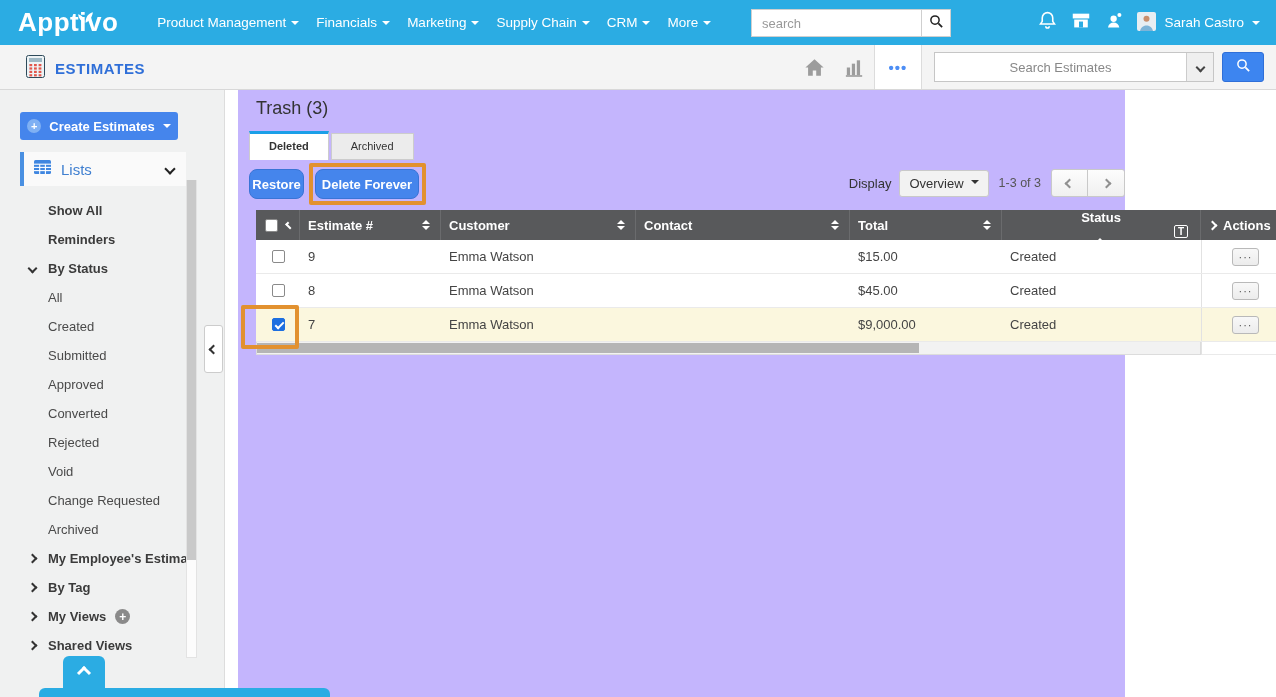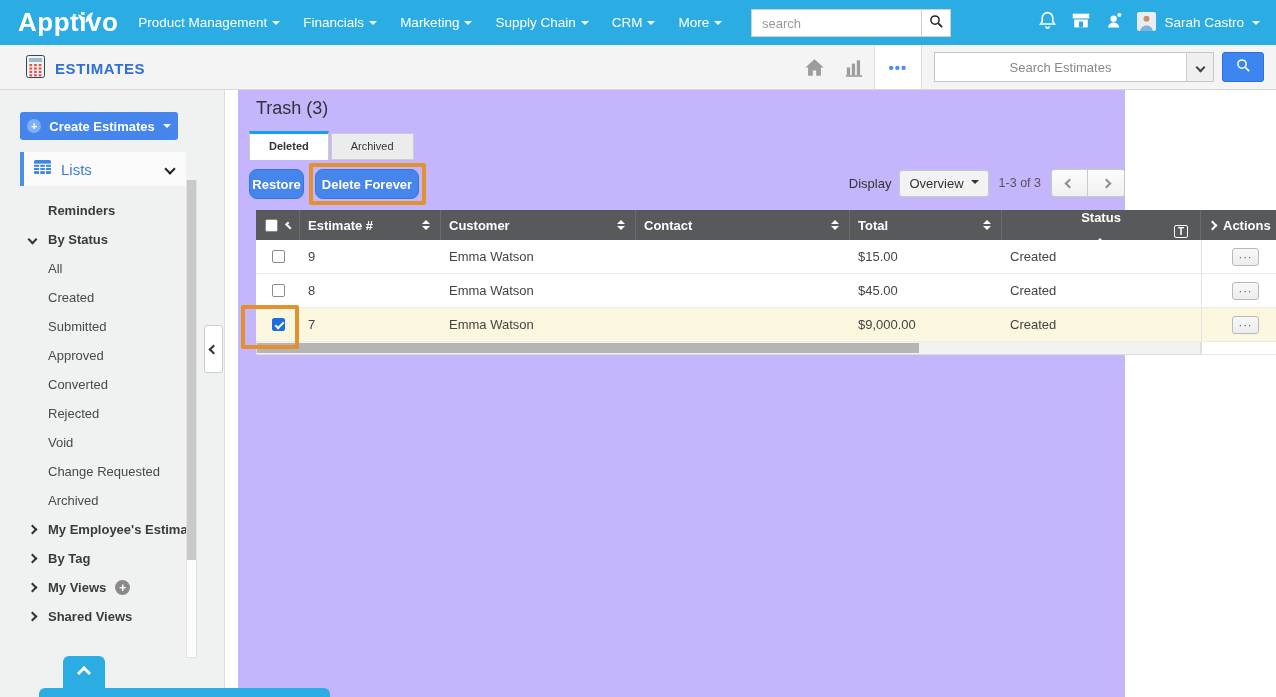--- a/index.html
+++ b/index.html
@@ -12,21 +12,21 @@
   .chev{display:inline-block;width:7px;height:7px;border-right:2px solid currentColor;border-bottom:2px solid currentColor;}
   .chev.r{transform:rotate(-45deg);} .chev.d{transform:rotate(45deg);}
   .chev.l{transform:rotate(135deg);} .chev.u{transform:rotate(-135deg);}
   .chev.thick{border-width:3px;width:10px;height:10px;}
   .caret{display:inline-block;width:0;height:0;border:4px solid transparent;border-top:4px solid currentColor;margin-top:4px;}
 
   
   .topnav{position:absolute;left:0;top:0;width:1276px;height:45px;background:#2bace3;display:flex;align-items:center;color:#fff;}
   .brand{font-size:26px;font-weight:bold;margin-left:18px;letter-spacing:.5px;position:relative;}
   .brand .leaf{position:absolute;left:59px;top:-7px;}
-  .nav-menus{display:flex;gap:23px;margin-left:20px;}
+  .nav-menus{display:flex;gap:17px;margin-left:39px;}
   .nav-item{display:flex;align-items:center;gap:5px;font-size:13.5px;cursor:pointer;white-space:nowrap;}
   .tn-search{position:absolute;left:751px;top:9px;display:flex;height:28px;}
   .tn-search input{width:170px;border:1px solid #cfcfcf;border-right:none;padding:0 10px;font-size:13px;outline:none;color:#333;font-family:inherit;}
   .tn-search input::placeholder{color:#999;}
   .tn-search button{width:30px;background:#fff;border:1px solid #cfcfcf;display:flex;align-items:center;justify-content:center;cursor:pointer;}
   .tn-icons{position:absolute;right:16px;top:0;height:45px;display:flex;align-items:center;gap:12px;}
   .user-chip{display:flex;align-items:center;gap:8px;font-size:13.5px;cursor:pointer;}
 
   
   .appbar{position:absolute;left:0;top:45px;width:1276px;height:45px;background:#f4f4f4;border-bottom:1px solid #d8d8d8;}
@@ -270,20 +270,23 @@
             <line x1="5.7" y1="4.2" x2="5.7" y2="14"></line>
             <line x1="11.4" y1="4.2" x2="11.4" y2="14"></line>
           </g>
         </svg>
     </span>
     <span class="lbl">Lists</span>
     <i class="chev d"></i>
   </div>
   <div class="side-list">
       <div class="side-item">
+        <span class="lbl">Show All</span>
+      </div>
+      <div class="side-item">
         <span class="lbl">Reminders</span>
       </div>
       <div class="side-item">
         <i class="chev d sch"></i>
         <span class="lbl">By Status</span>
       </div>
       <div class="side-item child">
         <span class="lbl">All</span>
       </div>
       <div class="side-item child">

